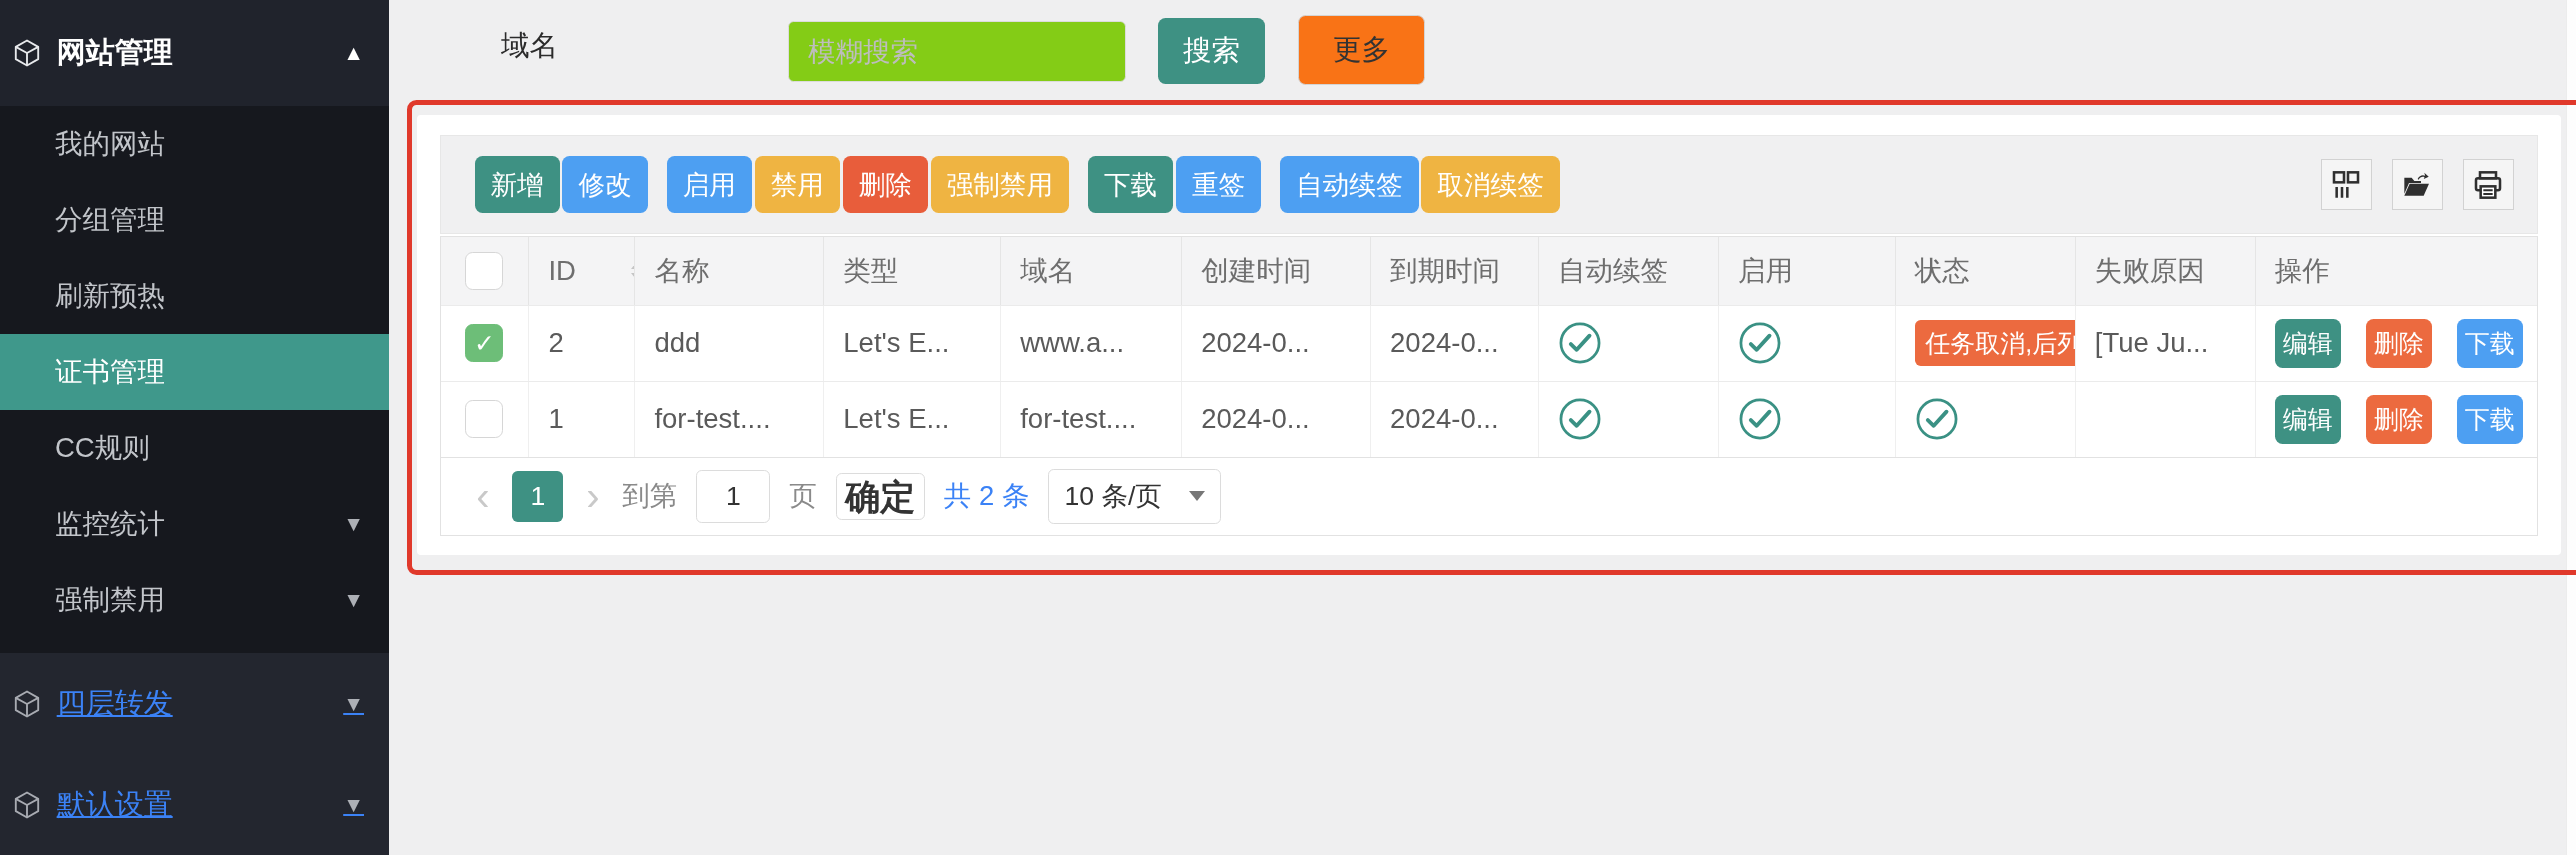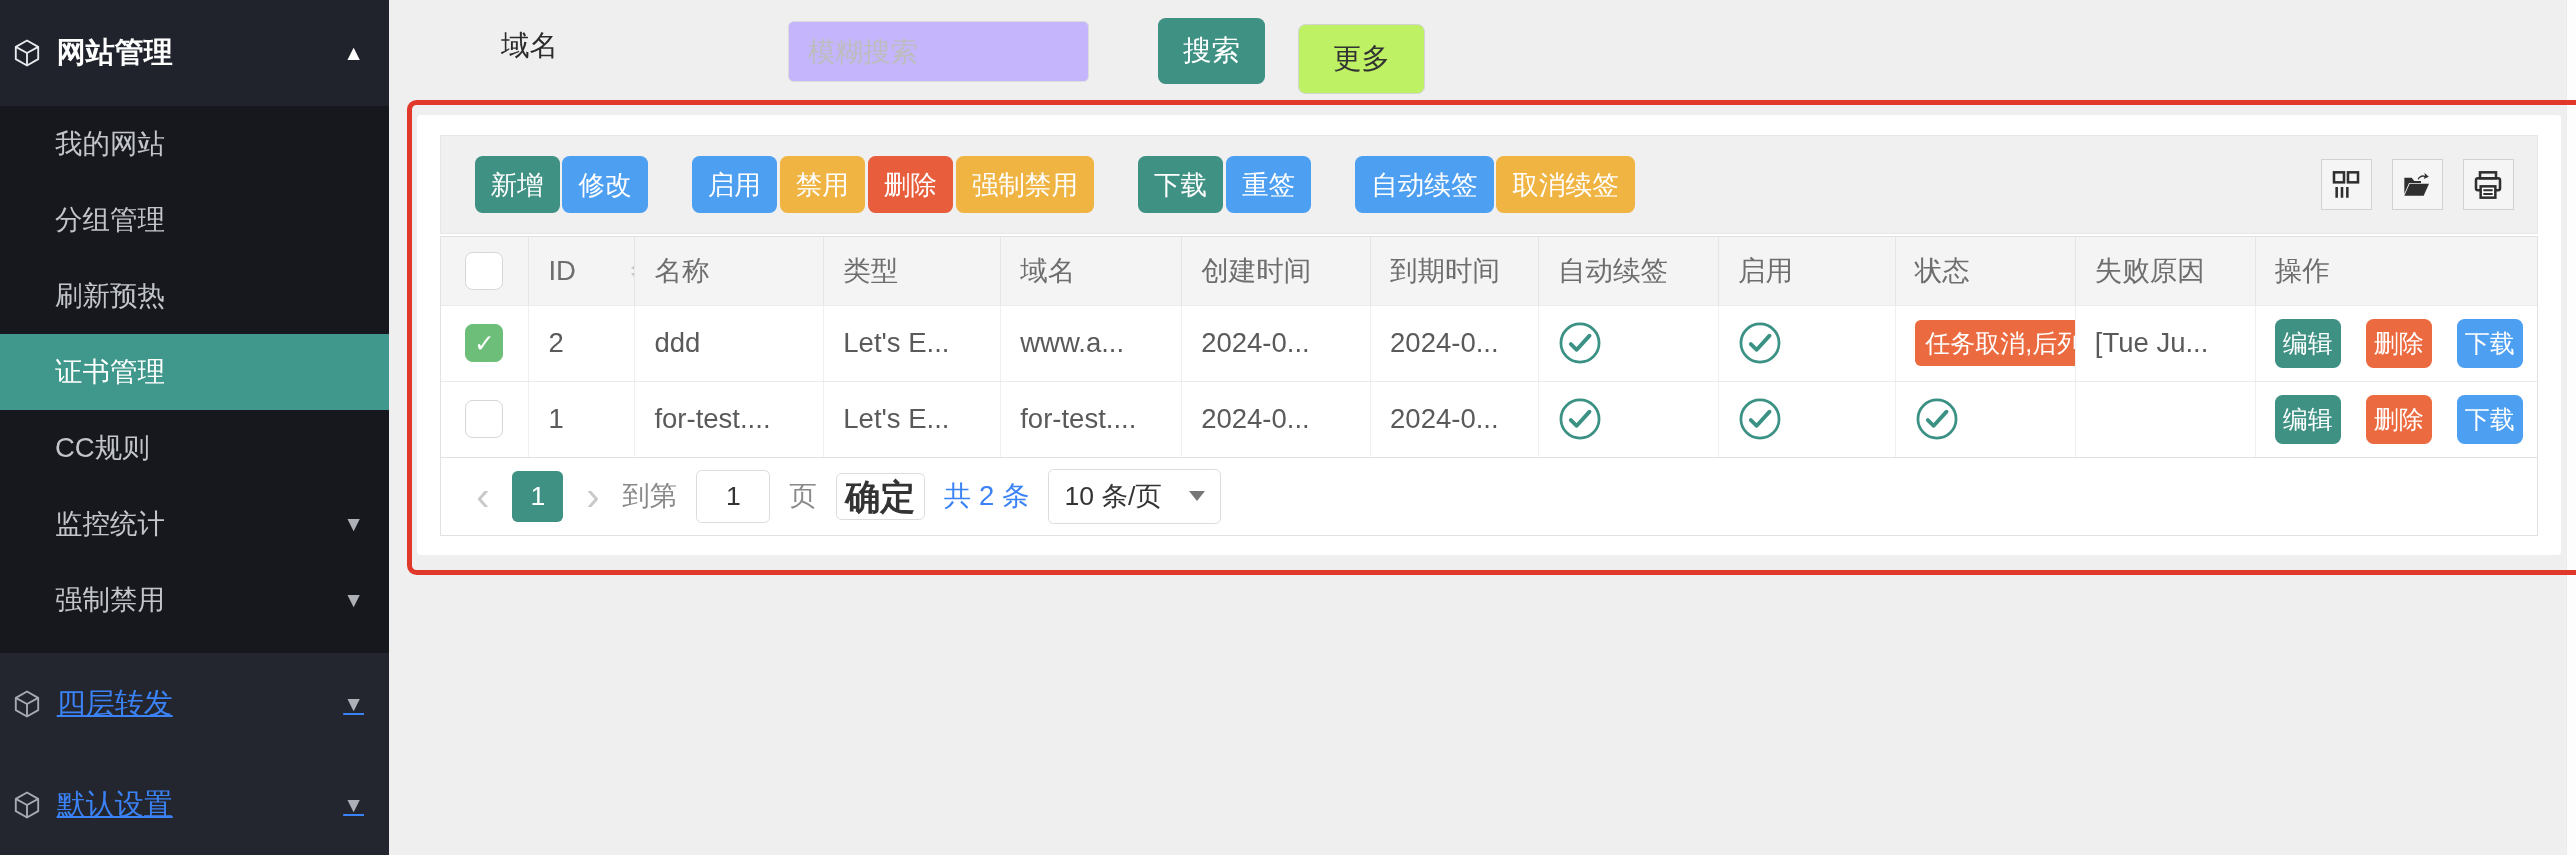--- a/index.html
+++ b/index.html
@@ -19,31 +19,31 @@
   .chev { margin-left:auto; font-size:21px; color:#ADB0B6; }
   .chev-up::before { content:"▲"; color:#FFFFFF; }
   .chev-down::before { content:"▼"; }
   .cube-icon { width:32px; height:32px; flex:0 0 32px; }
 
   
   .main { position:absolute; left:389px; top:0; width:2187px; height:856px; }
 
   
   .filter-label { position:absolute; left:112px; top:26.6px; font-size:28.5px; color:#2B2B2B; }
-  .search-wrap { position:absolute; left:399px; top:21px; width:301px; height:61px; background:#c4b5fd; border:0.9px solid #DCDCDC; border-radius:5.7px; display:flex; }
+  .search-wrap { position:absolute; left:399px; top:21px; width:338px; height:61px; background:#84cc16; border:0.9px solid #DCDCDC; border-radius:5.7px; display:flex; }
   .search-input { flex:1; height:100%; border:none; outline:none; background:transparent; font-size:27.5px; padding:0 11.4px 0 19px; color:#333; font-family:inherit; }
   .search-input::placeholder { color:#BDBDBD; }
   .kbd-icon { width:40px; height:49px; background:#585858; border-radius:7.6px; margin-right:4.7px; display:flex; align-items:center; justify-content:center; color:#FFFFFF; font-size:19px; letter-spacing:0.9px; font-weight:700; }
   .btn-search { position:absolute; left:769px; top:18px; width:107px; height:66px; background:#3E9183; color:#FFFFFF; font-size:28.5px; border:none; border-radius:7.6px; cursor:pointer; font-family:inherit; }
-  .btn-more { position:absolute; left:909px; top:24px; width:127px; height:70px; background:#bef264; color:#333333; font-size:28.5px; border:0.9px solid #D4D4D4; border-radius:7.6px; cursor:pointer; font-family:inherit; }
+  .btn-more { position:absolute; left:909px; top:15px; width:127px; height:70px; background:#f97316; color:#333333; font-size:28.5px; border:0.9px solid #D4D4D4; border-radius:7.6px; cursor:pointer; font-family:inherit; }
 
   
   .card { position:absolute; left:27.5px; top:115px; width:2144px; height:440px; background:#FFFFFF; border-radius:3.8px; padding:20px 23px 21px 23px; }
   .toolbar { height:99px; background:#F0F0F1; border:0.9px solid #E7E7E7; display:flex; align-items:center; padding:0 23px 0 34px; }
-  .tb-groups { display:flex; gap:44px; }
+  .tb-groups { display:flex; gap:19px; }
   .tb-group { display:flex; gap:2.8px; }
   .tbtn { position:relative; height:57px; padding:0 16px; border:none; border-radius:7.6px; color:#FFFFFF; font-size:26.6px; font-weight:500; cursor:pointer; white-space:nowrap; font-family:inherit; }
   .v-teal { background:#3E9183; } .v-blue { background:#4D9FF2; } .v-orange { background:#EFB442; } .v-red { background:#E85D3B; }
   .annotation-box { position:absolute; left:-9.5px; right:-55px; top:-15px; bottom:-20px; border:5.7px solid #E0392B; border-radius:9.5px; pointer-events:none; z-index:5; }
   .tb-icons { margin-left:auto; display:flex; gap:20px; }
   .icon-btn { width:51px; height:51px; background:#F5F5F5; border:1.9px solid #D2D2D2; display:flex; align-items:center; justify-content:center; cursor:pointer; }
 
   .grid { margin-top:1.9px; border:0.9px solid #E2E2E2; }
   .thead { display:flex; height:68px; background:#F4F4F5; }
   .trow { display:flex; height:76px; background:#FFFFFF; border-top:0.9px solid #EBEBEB; }

